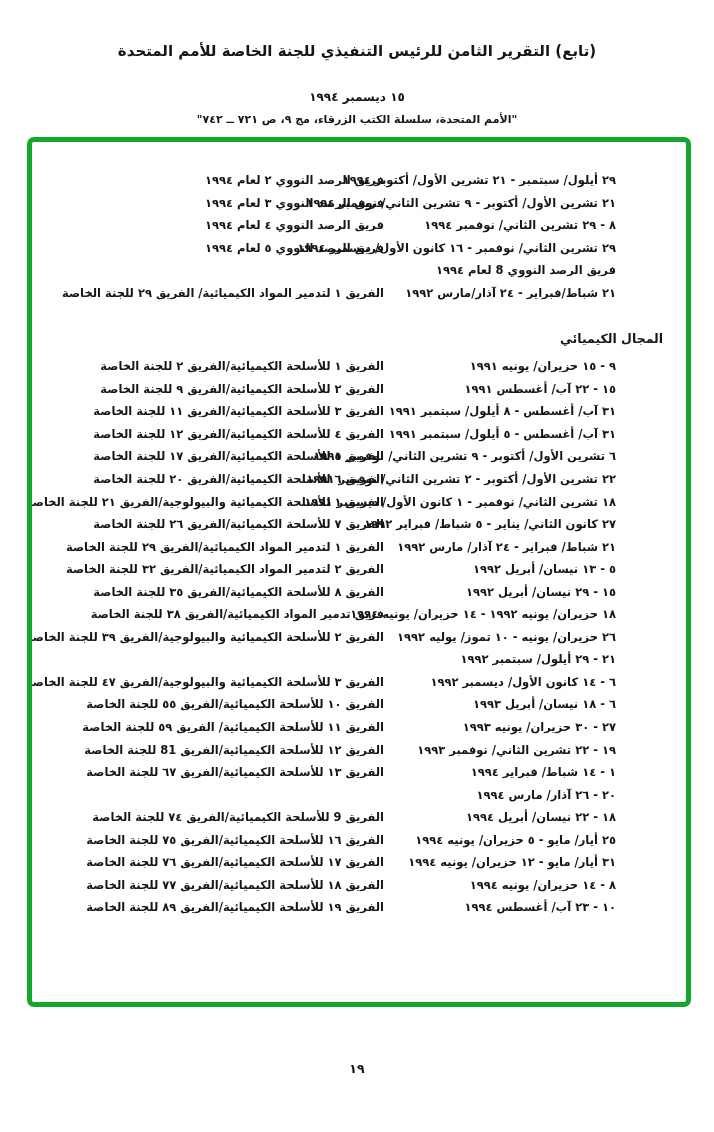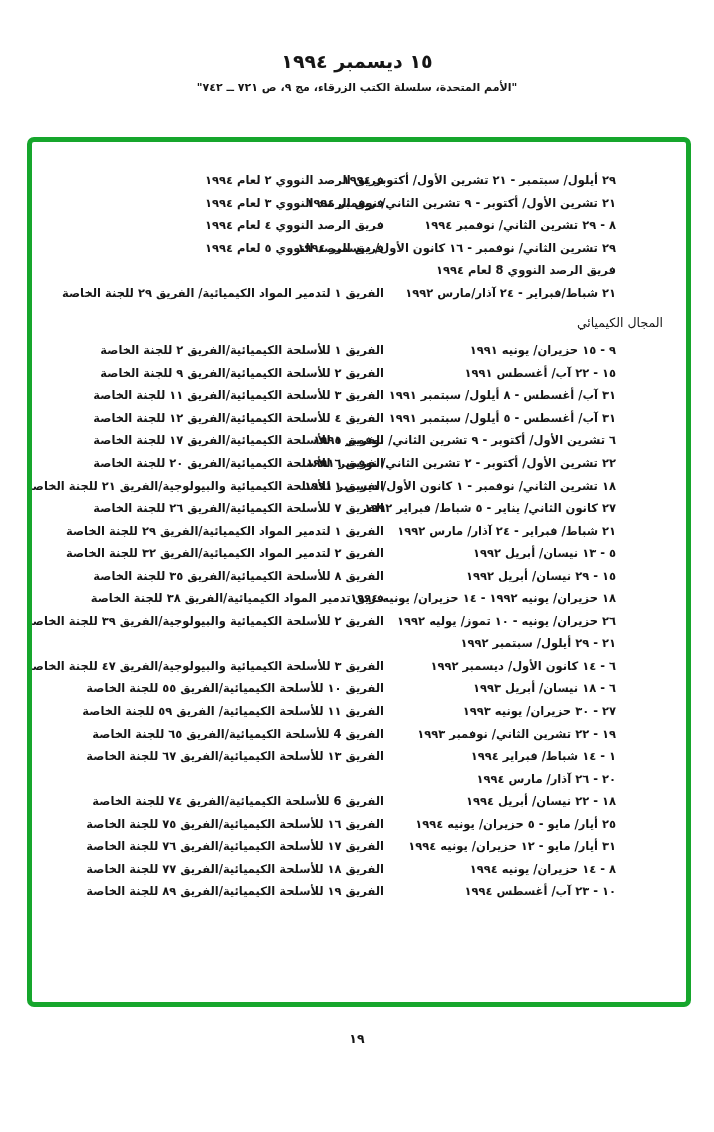--- a/index.html
+++ b/index.html
@@ -8,21 +8,21 @@
     background: #ffffff;
     font-family: "DejaVu Sans", sans-serif;
     color: #161616;
     overflow: hidden;
   }
   .page { position: relative; width: 714px; height: 1132px; direction: rtl; }
 
   
   .doc-header { position: absolute; top: 42px; left: 0; right: 0; text-align: center; }
   .title-main { font-size: 15px; font-weight: bold; letter-spacing: 0; }
-  .title-date { font-size: 19px; font-weight: bold; margin-top: 8px; }
+  .title-date { font-size: 12px; font-weight: bold; margin-top: 30px; }
   .title-cite { font-size: 11px; font-weight: bold; margin-top: 9px; }
 
   
   .green-box {
     position: absolute; left: 27px; top: 137px;
     width: 664px; height: 870px;
     box-sizing: border-box;
     border: 5px solid #16a62c;
     border-radius: 7px;
     background: #ffffff;
@@ -41,38 +41,39 @@
     padding-right: 47px;
     direction: rtl;
   }
   .cell {
     font-size: 11.5px;
     font-weight: bold;
     white-space: nowrap;
     text-align: right;
   }
   .section-heading {
-    font-size: 12.5px; font-weight: normal;
+    font-size: 12.5px; font-weight: bold;
     text-align: right;
     height: 22px; line-height: 22px;
-    margin: 8px 0 5px 0;
+    margin: 24px 0 5px 0;
   }
 
   .page-number {
-    position: absolute; top: 1031px; left: 0; right: 0;
+    position: absolute; top: 1061px; left: 0; right: 0;
     text-align: center;
     font-size: 12.5px; font-weight: bold;
   }
 </style>
 </head>
 <body>
 
 <div class="page">
 
   <div class="doc-header">
+    <div class="title-main">(تابع) التقرير الثامن للرئيس التنفيذي للجنة الخاصة للأمم المتحدة</div>
     <div class="title-date">١٥ ديسمبر ١٩٩٤</div>
     <div class="title-cite">"الأمم المتحدة، سلسلة الكتب الزرقاء، مج ٩، ص ٧٢١ ــ ٧٤٢"</div>
   </div>
 
   <div class="green-box" style="border-color: rgb(22, 166, 44);">
     <div class="box-inner" id="table-root">
         <div class="row">
           <span class="cell date">٢٩ أيلول/ سبتمبر - ٢١ تشرين الأول/ أكتوبر ١٩٩٤</span>
           <span class="cell team">فريق الرصد النووي ٢ لعام ١٩٩٤</span>
         </div>
@@ -158,32 +159,32 @@
         <div class="row">
           <span class="cell date">٦ - ١٨ نيسان/ أبريل ١٩٩٣</span>
           <span class="cell team">الفريق ١٠ للأسلحة الكيميائية/الفريق ٥٥ للجنة الخاصة</span>
         </div>
         <div class="row">
           <span class="cell date">٢٧ - ٣٠ حزيران/ يونيه ١٩٩٣</span>
           <span class="cell team">الفريق ١١ للأسلحة الكيميائية/ الفريق ٥٩ للجنة الخاصة</span>
         </div>
         <div class="row">
           <span class="cell date">١٩ - ٢٢ تشرين الثاني/ نوفمبر ١٩٩٣</span>
-          <span class="cell team">الفريق 4 للأسلحة الكيميائية/الفريق ٦٥ للجنة الخاصة</span>
+          <span class="cell team">الفريق ١٢ للأسلحة الكيميائية/الفريق 81 للجنة الخاصة</span>
         </div>
         <div class="row">
           <span class="cell date">١ - ١٤ شباط/ فبراير ١٩٩٤</span>
           <span class="cell team">الفريق ١٣ للأسلحة الكيميائية/الفريق ٦٧ للجنة الخاصة</span>
         </div>
         <div class="row">
           <span class="cell date">٢٠ - ٢٦ آذار/ مارس ١٩٩٤</span>
         </div>
         <div class="row">
           <span class="cell date">١٨ - ٢٢ نيسان/ أبريل ١٩٩٤</span>
-          <span class="cell team">الفريق 6 للأسلحة الكيميائية/الفريق ٧٤ للجنة الخاصة</span>
+          <span class="cell team">الفريق 9 للأسلحة الكيميائية/الفريق ٧٤ للجنة الخاصة</span>
         </div>
         <div class="row">
           <span class="cell date">٢٥ أيار/ مايو - ٥ حزيران/ يونيه ١٩٩٤</span>
           <span class="cell team">الفريق ١٦ للأسلحة الكيميائية/الفريق ٧٥ للجنة الخاصة</span>
         </div>
         <div class="row">
           <span class="cell date">٣١ أيار/ مايو - ١٢ حزيران/ يونيه ١٩٩٤</span>
           <span class="cell team">الفريق ١٧ للأسلحة الكيميائية/الفريق ٧٦ للجنة الخاصة</span>
         </div>
         <div class="row">

